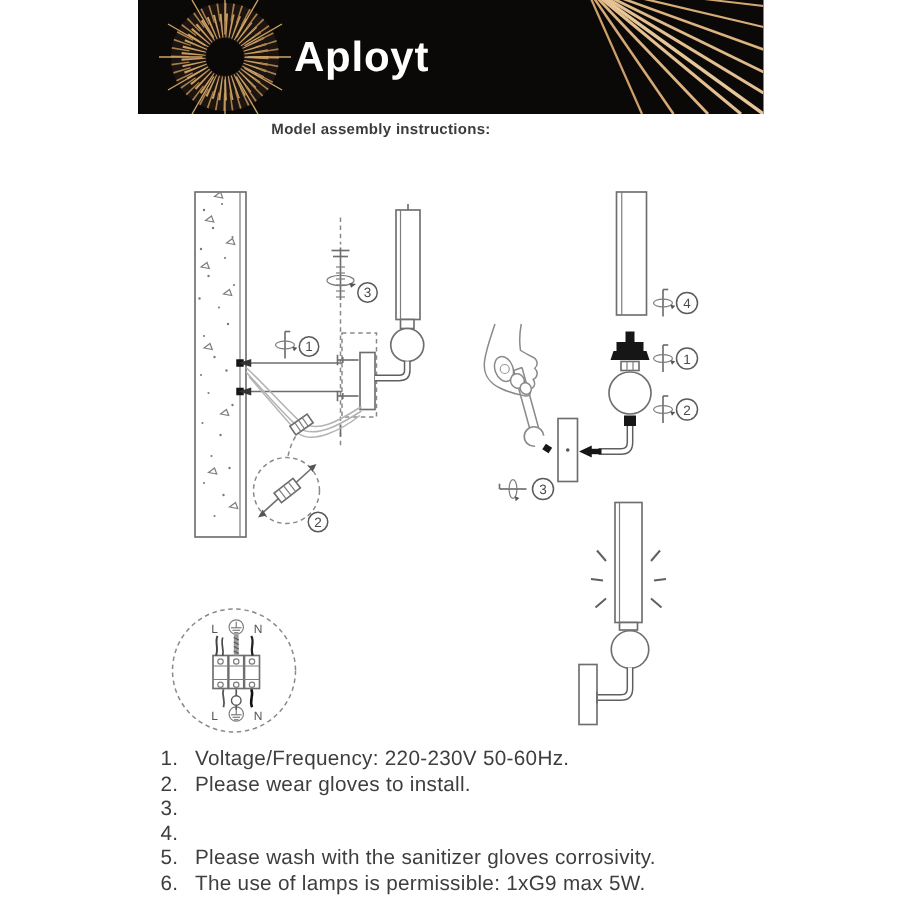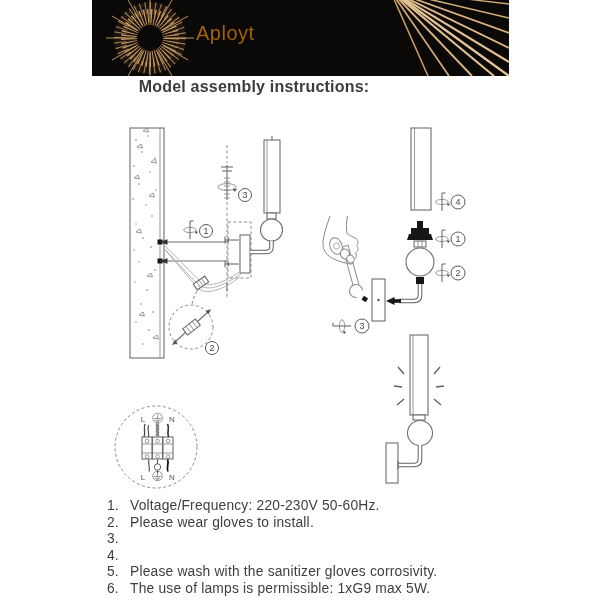--- a/index.html
+++ b/index.html
@@ -1,22 +1,22 @@
 <!DOCTYPE html>
 <html><head>
 <meta charset="utf-8">
 <style>
   html,body{margin:0;padding:0;}
   body{width:600px;height:600px;position:relative;background:#ffffff;overflow:hidden;
        font-family:"Liberation Sans",sans-serif;}
   .banner{position:absolute;left:92px;top:0;width:417px;height:76px;background:#0b0907;overflow:hidden;}
   .banner svg{position:absolute;left:0;top:0;}
-  .brand{position:absolute;left:104px;top:22px;font-size:20px;color:#a16207;letter-spacing:.5px;font-weight:400;}
+  .brand{position:absolute;left:104px;top:22px;font-size:28px;color:#ffffff;letter-spacing:.5px;font-weight:700;}
   .titles{position:absolute;top:79px;left:0;width:508px;text-align:center;color:#3c3c3c;
-          font-weight:700;font-size:16px;line-height:16px;letter-spacing:.2px;}
+          font-weight:700;font-size:10px;line-height:16px;letter-spacing:.2px;}
   .diagram{position:absolute;left:0;top:0;width:600px;height:600px;}
   .instr{position:absolute;top:498px;left:0;width:600px;font-size:13.8px;color:#3e3e3e;letter-spacing:.2px;}
   .row{display:flex;align-items:flex-start;line-height:16.6px;}
   .row .n{flex:none;width:23px;margin-left:107px;}
   
   .o{stroke:#6e6e6e;fill:none;stroke-width:1.1;}
   .ow{stroke:#6e6e6e;fill:#fff;stroke-width:1.1;}
   .thin{stroke:#7d7d7d;fill:none;stroke-width:.8;}
   .bk{fill:#161616;stroke:none;}
   .arm{stroke:#5f5f5f;stroke-width:4.6;fill:none;}

